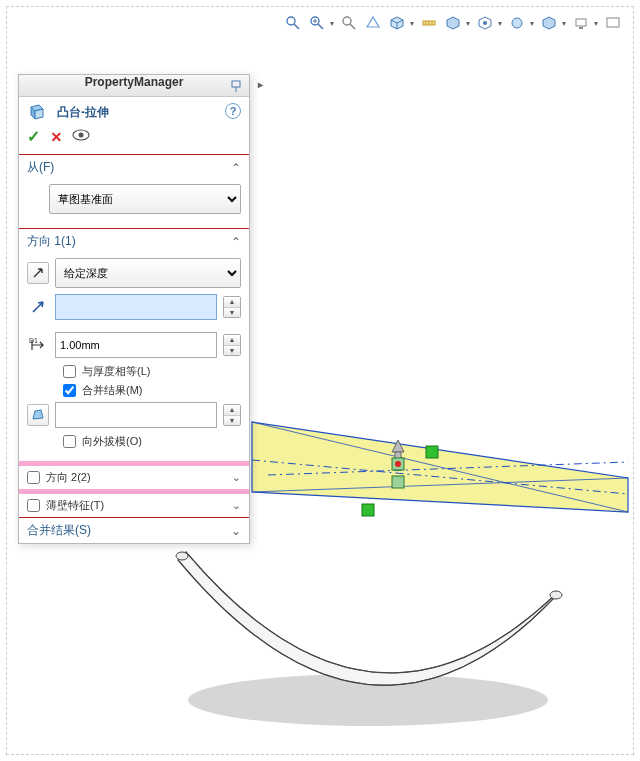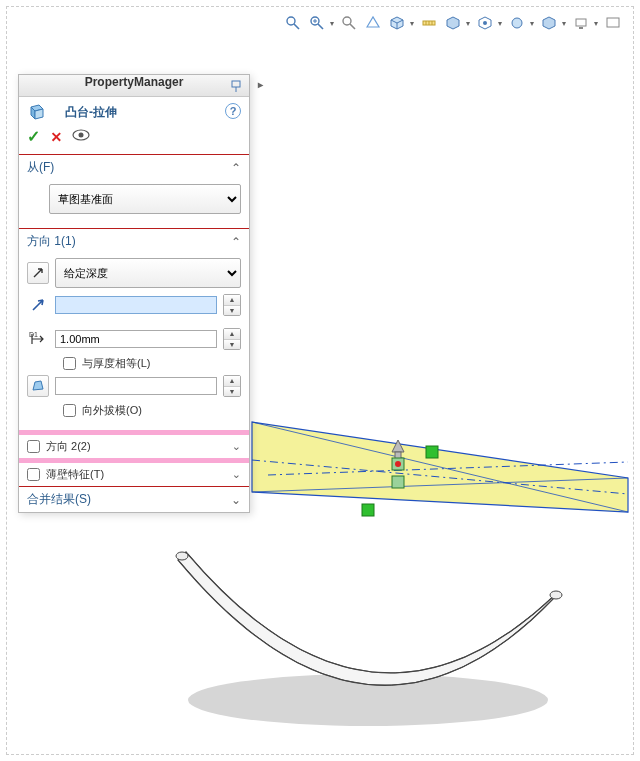--- a/index.html
+++ b/index.html
@@ -13,36 +13,36 @@
 .top-toolbar .tbtn { width: 18px; height: 18px; display: flex; align-items: center; justify-content: center; color: #4a7bb5; font-size: 14px; cursor: pointer; }
 .top-toolbar .tbtn svg { width: 16px; height: 16px; }
 .top-toolbar .dd { font-size: 8px; color: #666; margin-left: -2px; cursor: pointer; }
 
 
 .pm { position: absolute; left: 18px; top: 74px; width: 232px; background: #fff; border: 1px solid #b8b8b8; box-shadow: 2px 2px 8px rgba(0,0,0,.15); }
 .pm-header { height: 22px; background: linear-gradient(#f7f7f7,#e4e4e4); border-bottom: 1px solid #c8c8c8; display: flex; align-items: flex-start; justify-content: center; font-size: 12px; font-weight: bold; color: #333; position: relative; }
 .pm-header .pin { position: absolute; right: 4px; top: 2px; width: 18px; height: 18px; display: flex; align-items: center; justify-content: center; cursor: pointer; }
 .pm-header .nav { position: absolute; right: -14px; top: 4px; font-size: 10px; color: #666; cursor: pointer; }
 
-.pm-title { padding: 6px 8px 2px; display: flex; align-items: center; gap: 20px; font-size: 12px; font-weight: bold; color: #2a5a8a; position: relative; }
+.pm-title { padding: 6px 8px 2px; display: flex; align-items: center; gap: 12px; font-size: 12px; font-weight: bold; color: #2a5a8a; position: relative; }
 .pm-title .help { position: absolute; right: 8px; top: 6px; width: 16px; height: 16px; border: 1px solid #6aa0d8; border-radius: 50%; color: #4a7bb5; font-size: 11px; display: flex; align-items: center; justify-content: center; cursor: pointer; }
 .pm-actions { padding: 4px 8px 8px; display: flex; align-items: center; gap: 10px; }
 .pm-actions .ok { color: #2a9d2a; font-size: 16px; font-weight: bold; cursor: pointer; }
 .pm-actions .cancel { color: #d22; font-size: 14px; font-weight: bold; cursor: pointer; }
 .pm-actions .eye { cursor: pointer; }
 
 .section { border-top: 1px solid #b91c1c; }
 .sec-head { padding: 4px 8px; font-size: 12px; color: #2a5a8a; display: flex; align-items: center; justify-content: space-between; cursor: pointer; }
 .sec-head .caret { font-size: 12px; color: #666; }
 .sec-body { padding: 4px 8px 8px; }
 
 .row { display: flex; align-items: center; gap: 6px; margin-bottom: 6px; }
 .row .icon { width: 22px; height: 22px; display: flex; align-items: center; justify-content: center; flex-shrink: 0; }
 .sel { flex: 1; height: 30px; border: 1px solid #aaa; background: linear-gradient(#fff,#eee); font-size: 11px; padding: 0 4px; border-radius: 2px; }
-.txt { flex: 1; height: 18px; border: 1px solid #7aa8d8; background: #d7eaff; font-size: 11px; padding: 0 4px; }
+.txt { flex: 1; height: 26px; border: 1px solid #7aa8d8; background: #d7eaff; font-size: 11px; padding: 0 4px; }
 .txt.white { background: #fff; border-color: #aaa; }
 .spin { width: 18px; height: 22px; display: flex; flex-direction: column; border: 1px solid #aaa; border-radius: 2px; }
 .spin div { flex: 1; background: linear-gradient(#fff,#e8e8e8); font-size: 7px; color: #555; display: flex; align-items: center; justify-content: center; cursor: pointer; }
 .spin div:first-child { border-bottom: 1px solid #ccc; }
 .spin .t::before { content: "▲"; }
 .spin .b::before { content: "▼"; }
 
 .chk-row { display: flex; align-items: center; gap: 6px; margin-left: 36px; margin-bottom: 4px; font-size: 11px; color: #333; }
 .chk-row input { width: 13px; height: 13px; }
 .sec-check-row { padding: 4px 8px; display: flex; align-items: center; gap: 6px; font-size: 11px; color: #333; border-top: 5px solid #f9a8d4; }
@@ -251,20 +251,24 @@
         <input class="txt white" value="1.00mm" style="">
         <div class="spin">
             <div class="t"></div>
             <div class="b"></div>
           </div>
       </div>
       <label class="chk-row">
           <input type="checkbox" style="">
           <span>与厚度相等(L)</span>
         </label>
+      <label class="chk-row">
+          <input type="checkbox" checked="" style="">
+          <span>合并结果(M)</span>
+        </label>
       <div class="row">
         <span class="icon" style="border:1px solid #bbb;background:linear-gradient(#fff,#eee);border-radius:2px">
             <svg width="14" height="14" viewBox="0 0 14 14">
               <path d="M4 3 L10 2 L12 10 L2 11 Z" fill="#9dcbee" stroke="#3a7ab5"></path>
             </svg>
           </span>
         <input class="txt white" value="" style="">
         <div class="spin">
             <div class="t"></div>
             <div class="b"></div>

